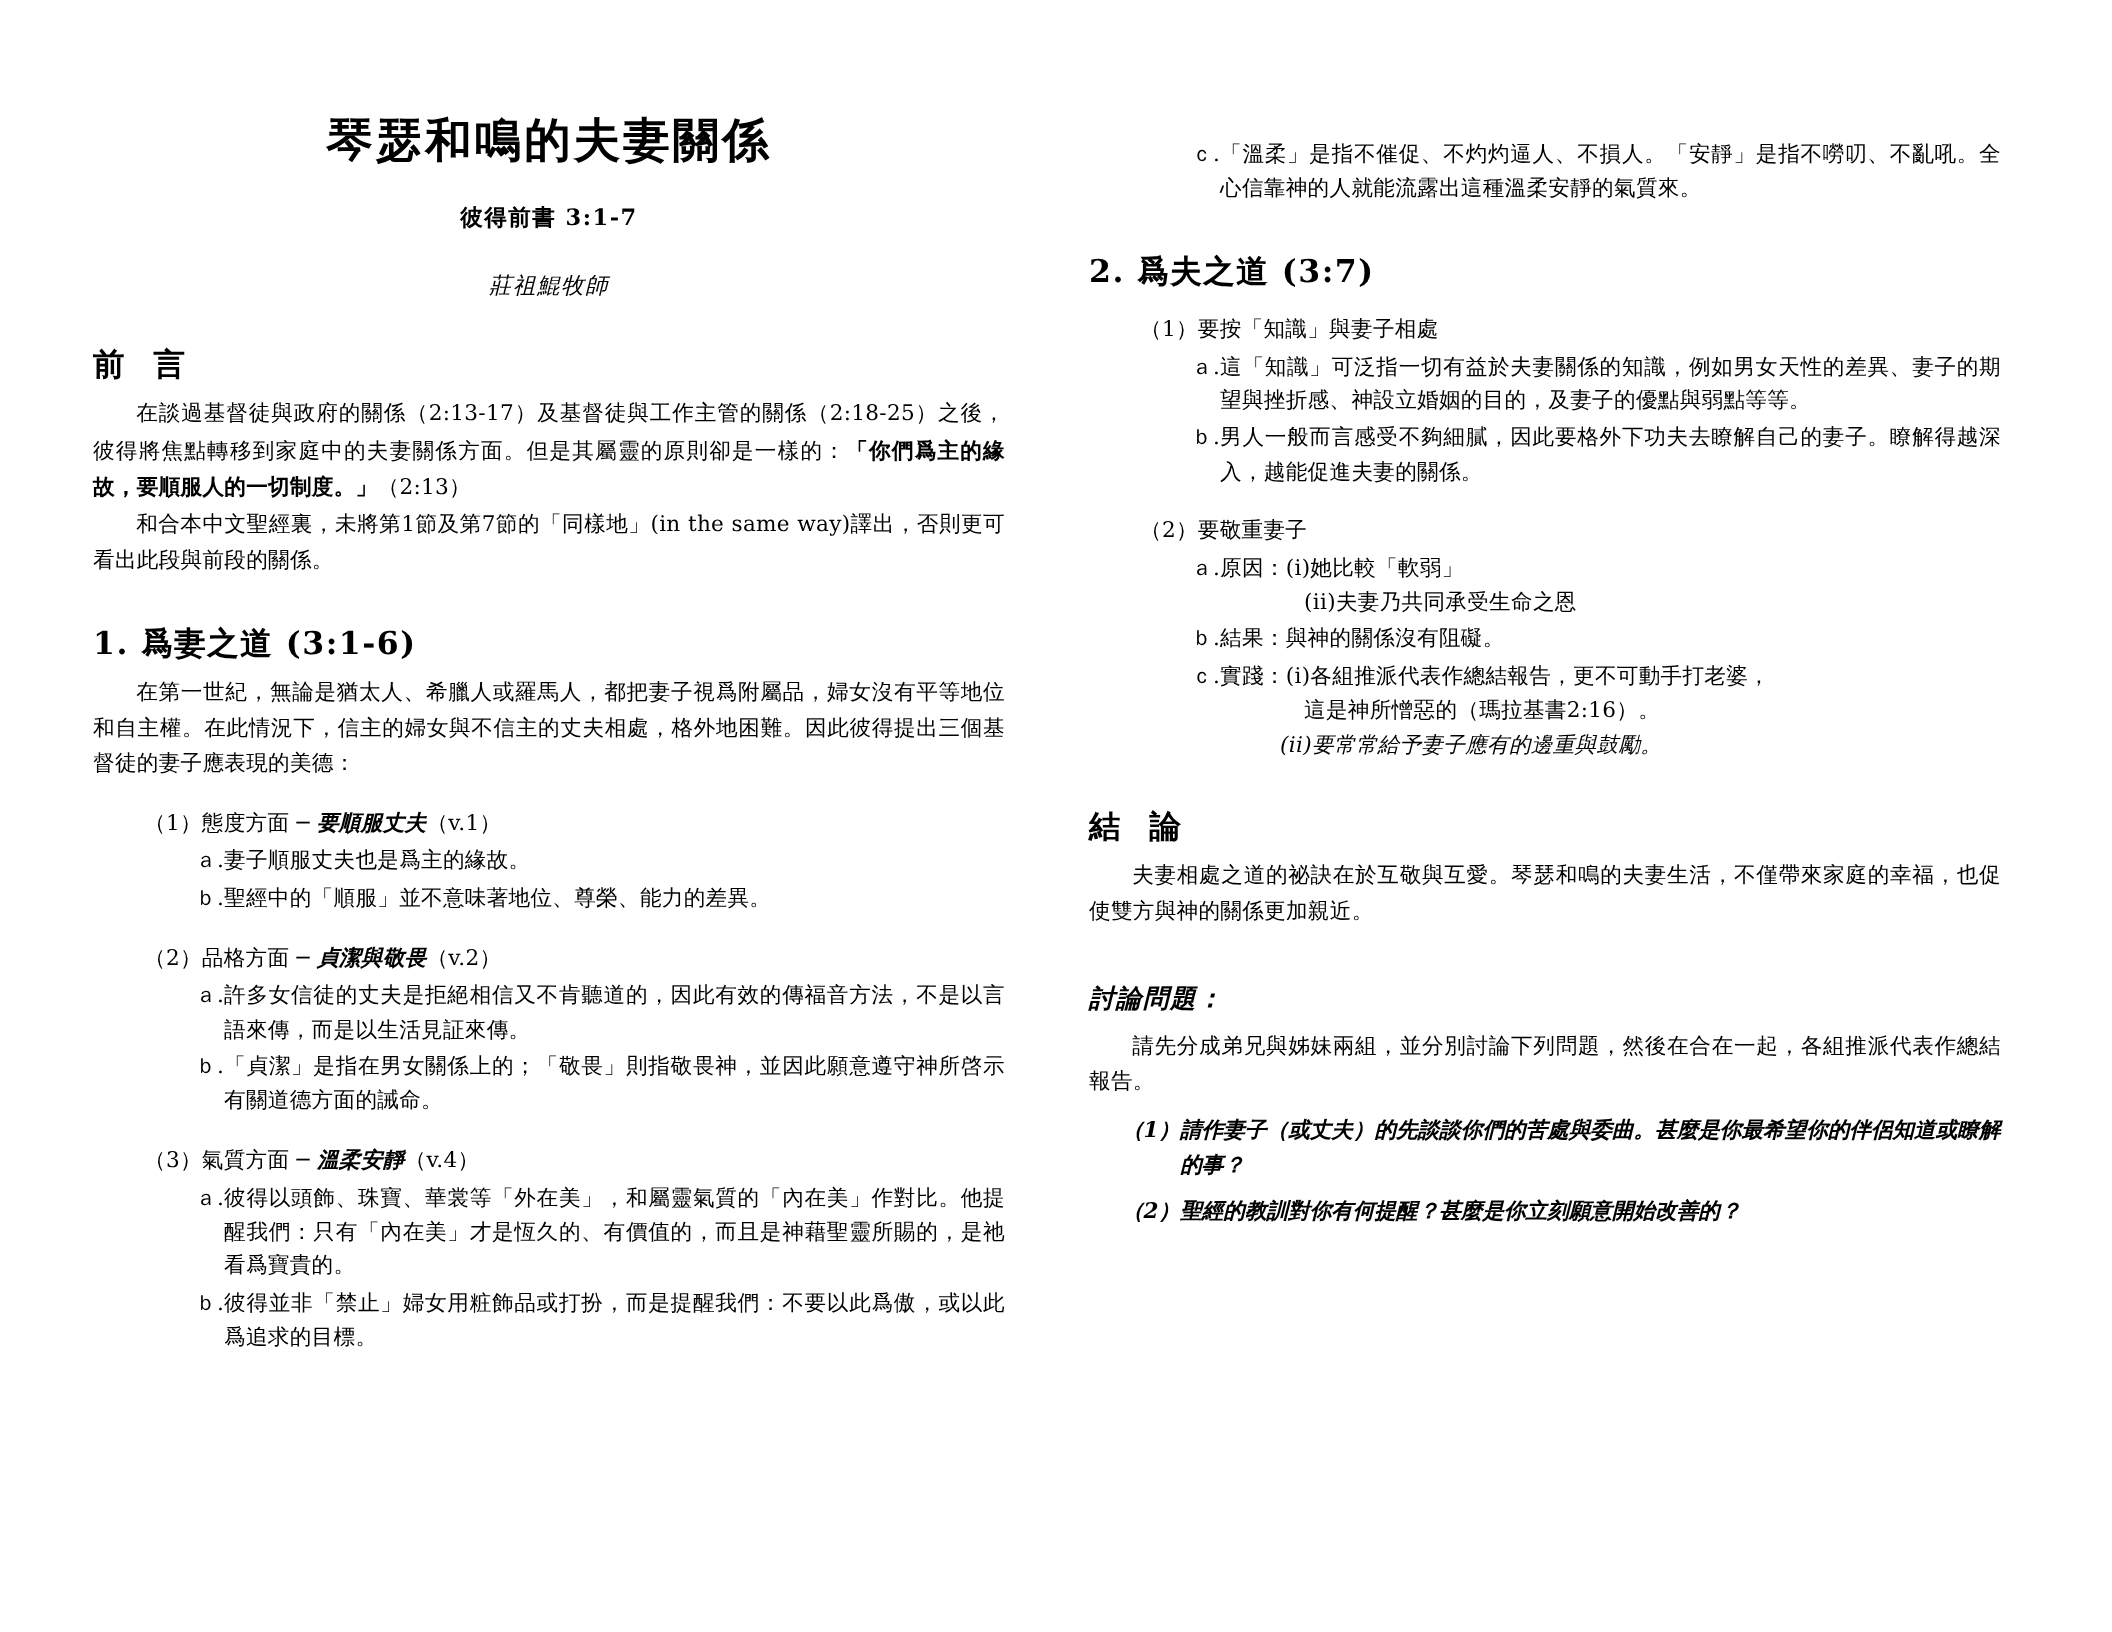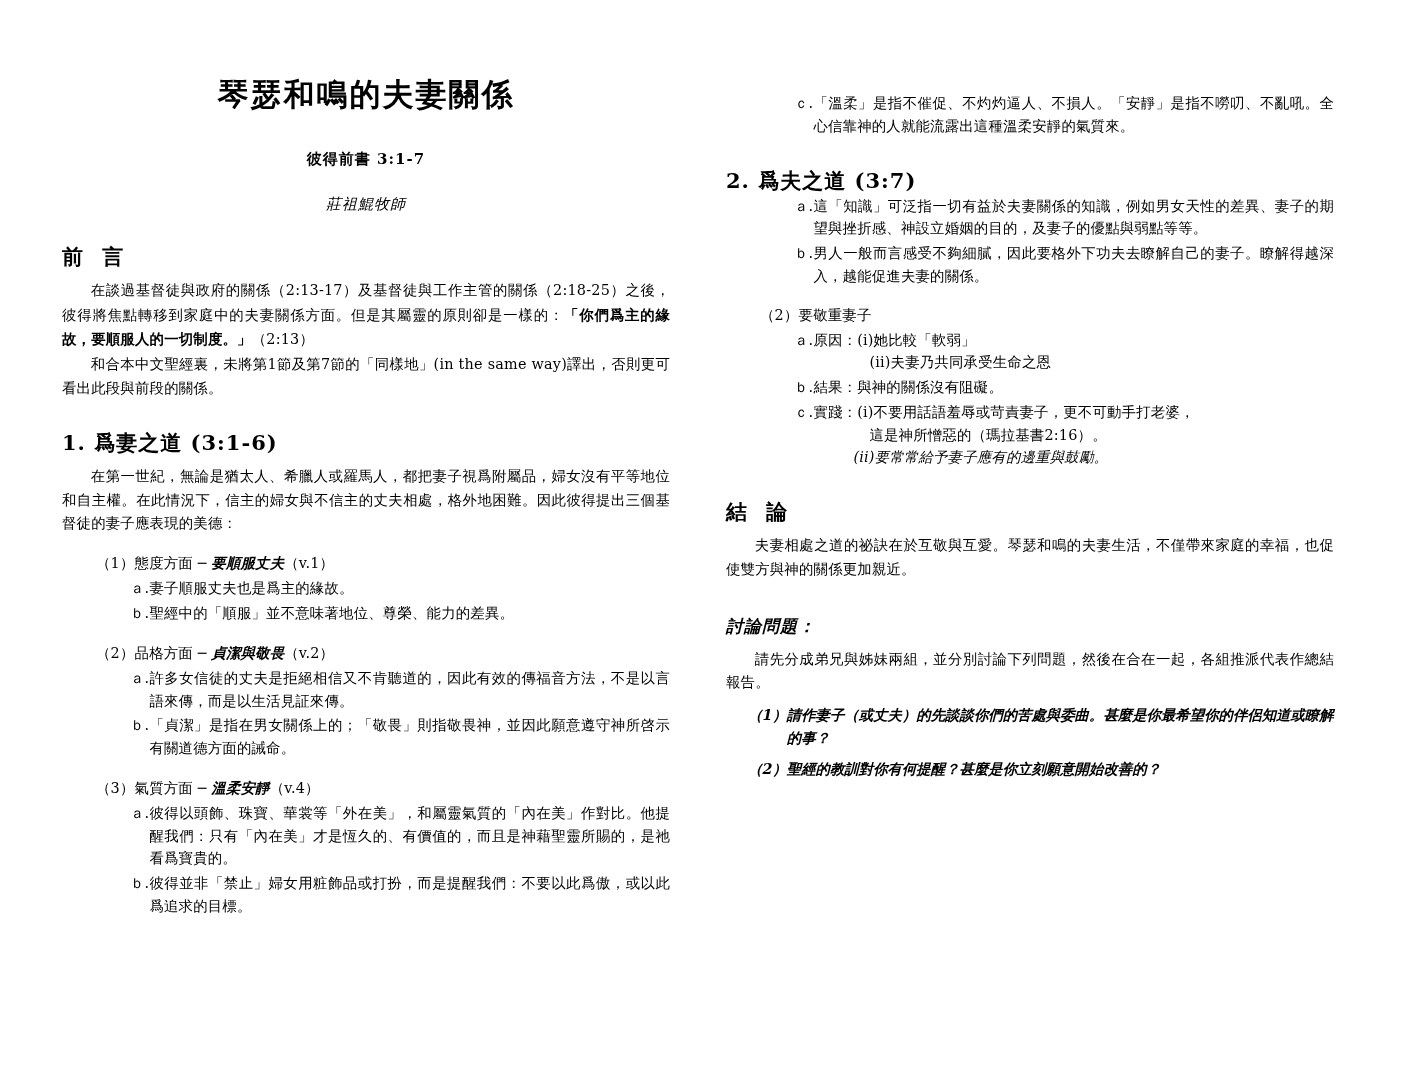--- a/index.html
+++ b/index.html
@@ -35,21 +35,21 @@
     font-size: 31px;
     font-weight: bold;
     letter-spacing: 2px;
     margin: 22px 0 0 0;
     line-height: 1.3;
   }
   .doc-ref {
     text-align: center;
     font-size: 15px;
     font-weight: bold;
-    margin-top: 36px;
+    margin-top: 22px;
     letter-spacing: 1px;
   }
   .doc-author {
     text-align: center;
     font-size: 15px;
     font-style: italic;
     font-weight: normal;
     margin-top: 26px;
     letter-spacing: 1px;
   }
@@ -186,20 +186,21 @@
     </div>
 
     <div class="col">
       <div class="lvl2 rcol-first" style="margin-top:40px;">
         <span class="lbl">ｃ.</span>
         <span class="txt">「溫柔」是指不催促、不灼灼逼人、不損人。「安靜」是指不嘮叨、不亂吼。全心信靠神的人就能流露出這種溫柔安靜的氣質來。</span>
       </div>
 
       <h2 class="sec">2. 爲夫之道 (3:7)</h2>
 
+      <div class="lvl1">（1）要按「知識」與妻子相處</div>
       <div class="lvl2">
         <span class="lbl">ａ.</span>
         <span class="txt">這「知識」可泛指一切有益於夫妻關係的知識，例如男女天性的差異、妻子的期望與挫折感、神設立婚姻的目的，及妻子的優點與弱點等等。</span>
       </div>
       <div class="lvl2">
         <span class="lbl">ｂ.</span>
         <span class="txt">男人一般而言感受不夠細膩，因此要格外下功夫去瞭解自己的妻子。瞭解得越深入，越能促進夫妻的關係。</span>
       </div>
 
       <div class="lvl1">（2）要敬重妻子</div>
@@ -210,21 +211,21 @@
           <span class="sub-ind">(ii)夫妻乃共同承受生命之恩</span>
         </span>
       </div>
       <div class="lvl2">
         <span class="lbl">ｂ.</span>
         <span class="txt">結果：與神的關係沒有阻礙。</span>
       </div>
       <div class="lvl2">
         <span class="lbl">ｃ.</span>
         <span class="txt">
-          <span>實踐：(i)不要用話語羞辱或苛責妻子，更不可動手打老婆，</span>
+          <span>實踐：(i)各組推派代表作總結報告，更不可動手打老婆，</span>
           <span class="sub-ind">這是神所憎惡的（瑪拉基書2:16）。</span>
           <span class="sub-ind" style="margin-left:40px;font-style:italic;">(ii)要常常給予妻子應有的邊重與鼓勵。</span>
         </span>
       </div>
 
       <h2 class="sec spaced">結 論</h2>
       <p class="para">夫妻相處之道的祕訣在於互敬與互愛。琴瑟和鳴的夫妻生活，不僅帶來家庭的幸福，也促使雙方與神的關係更加親近。</p>
 
       <div class="disc-title">討論問題：</div>
       <p class="para">請先分成弟兄與姊妹兩組，並分別討論下列問題，然後在合在一起，各組推派代表作總結報告。</p>

